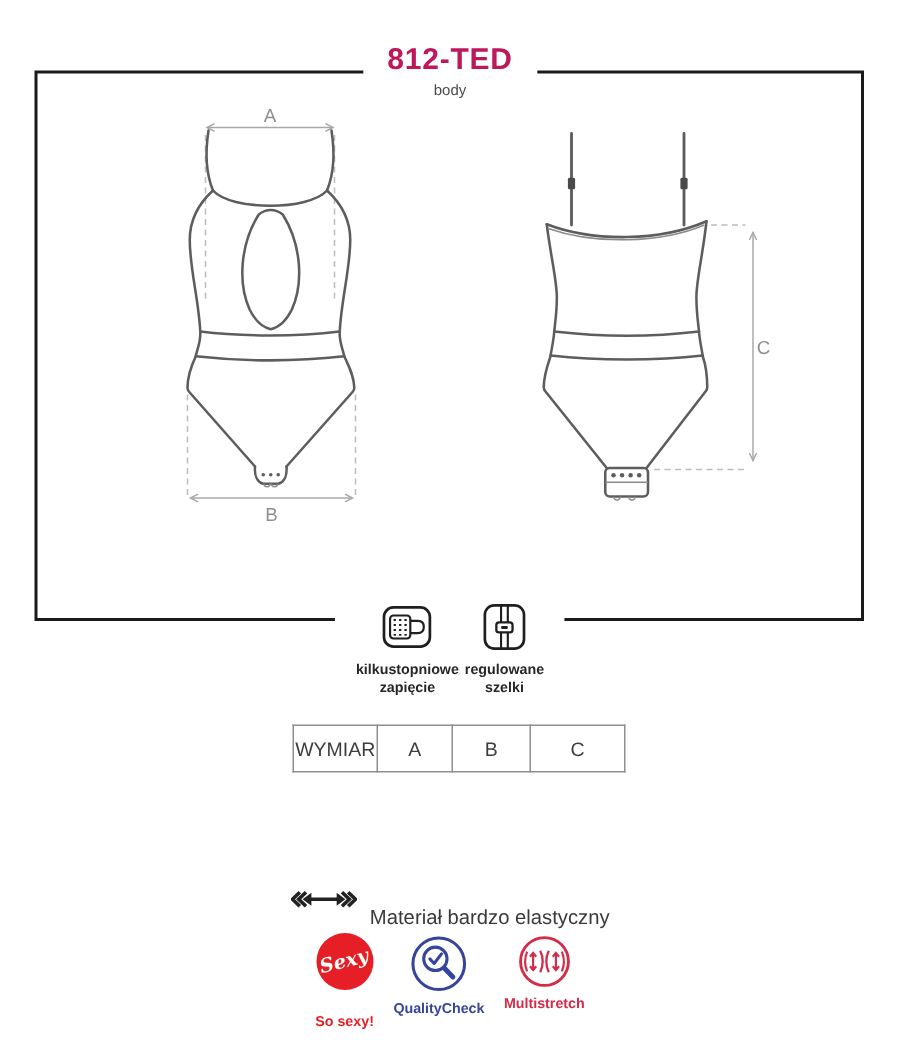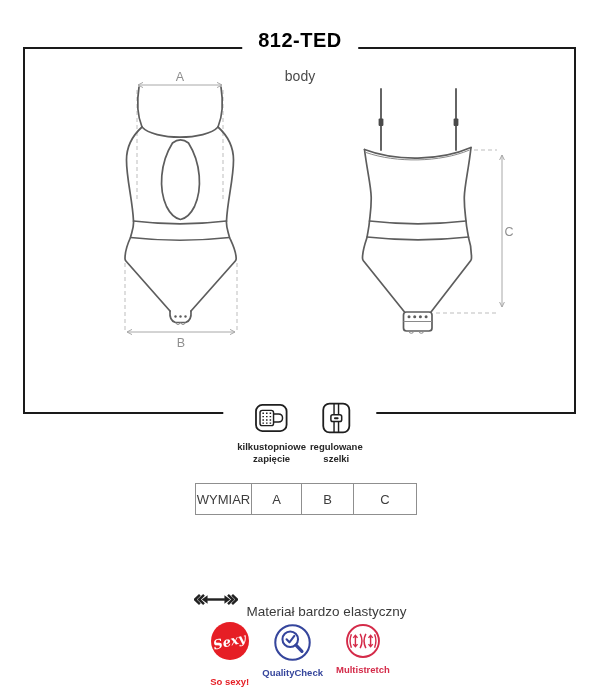--- a/index.html
+++ b/index.html
@@ -4,22 +4,22 @@
 <style>
   html,body{margin:0;padding:0;background:#fff;}
   body{width:600px;height:693px;font-family:"Liberation Sans",sans-serif;-webkit-font-smoothing:antialiased;}
   .sheet{position:relative;width:600px;height:693px;background:#fff;overflow:hidden;}
 
   
   .frame{position:absolute;left:23px;top:47px;width:553px;height:367px;border:2px solid #1a1a1a;box-sizing:border-box;}
 
   
   .title-block{position:absolute;top:28px;left:50%;transform:translateX(-50%);background:#fff;padding:0 16px;text-align:center;z-index:3;}
-  .title{font-size:20px;font-weight:700;color:#000000;letter-spacing:.5px;line-height:24px;}
-  .subtitle{font-size:14px;color:#4a4a4a;line-height:13px;margin-top:18px;}
+  .title{font-size:20px;font-weight:700;color:#be185d;letter-spacing:.5px;line-height:24px;}
+  .subtitle{font-size:10px;color:#4a4a4a;line-height:13px;margin-top:2px;}
 
   .drawing{position:absolute;}
   .garment{stroke:#5d5d5d;stroke-width:1.7;fill:none;stroke-linecap:round;stroke-linejoin:round;}
   .garment-thin{stroke:#8a8a8a;stroke-width:1;fill:none;}
   .dim{stroke:#a8a8a8;stroke-width:1;fill:none;}
   .dim-dash{stroke:#bdbdbd;stroke-width:1;fill:none;stroke-dasharray:4 3;}
   .dim-label{font-family:"Liberation Sans",sans-serif;font-size:12.5px;fill:#8f8f8f;}
 
   
   .features{position:absolute;top:400px;left:50%;transform:translateX(-50%);display:flex;gap:4px;background:#fff;padding:0 14px;z-index:3;}

